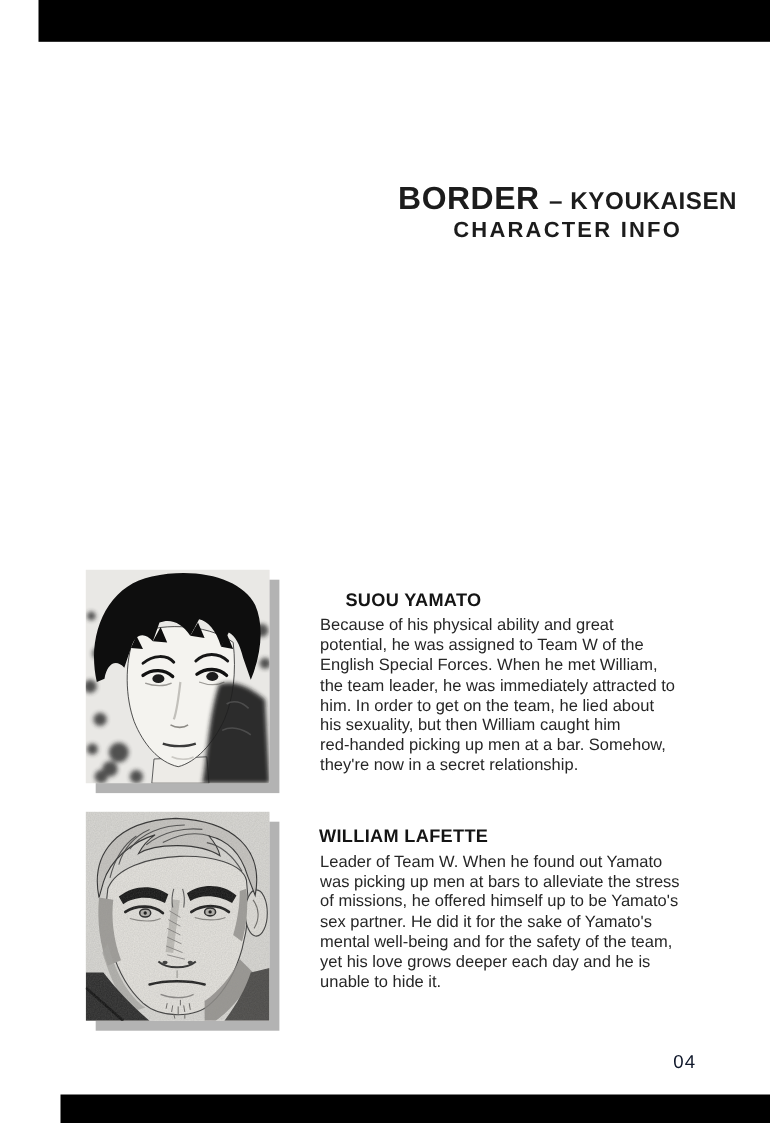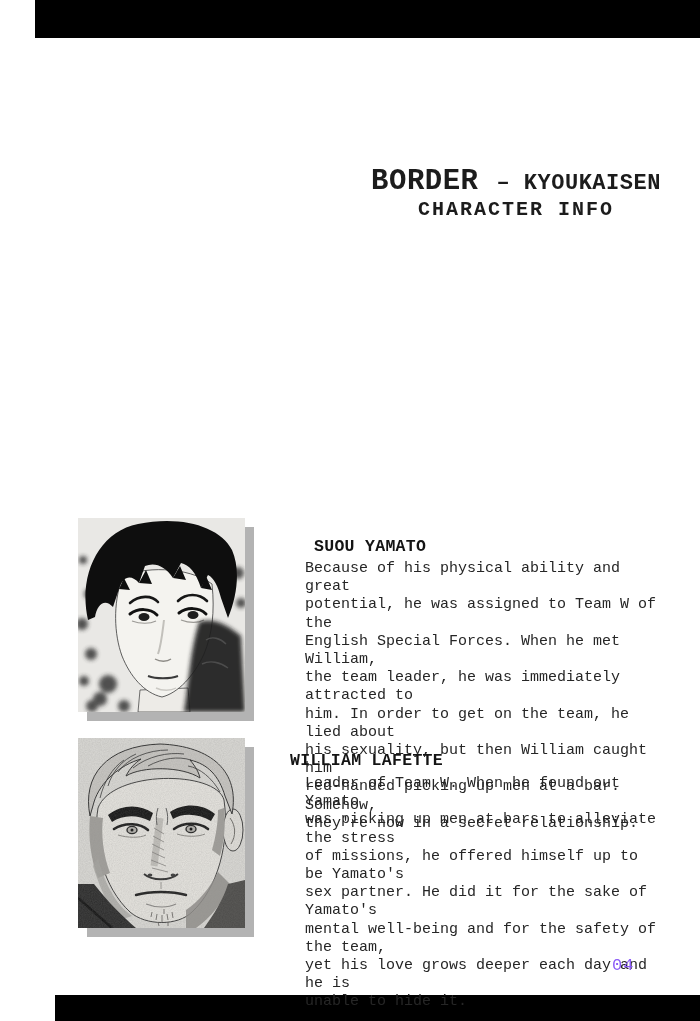--- a/index.html
+++ b/index.html
@@ -1,42 +1,42 @@
 <!DOCTYPE html>
 <html><head>
 <meta charset="utf-8">
 <style>
   html,body{margin:0;padding:0;background:#fff;}
   .canvas{
     position:relative;width:700px;height:1021px;background:#ffffff;
-    overflow:hidden;font-family:Liberation Mono, monospace;
+    overflow:hidden;font-family:Liberation Sans, sans-serif;
   }
   .bar-top{position:absolute;top:0;left:35px;width:665px;height:38px;background:#000;}
   .bar-bottom{position:absolute;top:995px;left:55px;width:645px;height:26px;background:#000;}
 
   .title-block{position:absolute;left:330px;top:166px;width:372px;text-align:center;color:#1c1c1c;}
   .title-l1{font-size:29px;font-weight:700;letter-spacing:.5px;line-height:31px;white-space:nowrap;}
   .title-l1 .sub{font-size:22px;letter-spacing:.5px;}
   .title-l2{font-size:20px;font-weight:700;letter-spacing:2px;line-height:22px;}
 
   .portrait{position:absolute;left:78px;width:167px;box-shadow:9px 9px 0 #b3b3b3;background:#e9e8e5;}
   .portrait svg{display:block;width:100%;height:100%;}
   #portrait-1{top:518px;height:194px;}
   #portrait-2{top:738px;height:190px;}
 
   .char-name{position:absolute;left:290px;width:370px;font-size:16.5px;font-weight:700;
     letter-spacing:.3px;color:#141414;white-space:nowrap;}
   #name-1{top:537px;margin-left:24px;}
   #name-2{top:751px;}
-  .char-desc{position:absolute;left:305px;width:356px;font-size:15px;line-height:18.2px;
+  .char-desc{position:absolute;left:291px;width:356px;font-size:15px;line-height:18.2px;
     color:#262626;white-space:pre-line;}
   #desc-1{top:560px;}
   #desc-2{top:775px;}
 
-  .page-number{position:absolute;left:612px;top:956px;font-size:17px;letter-spacing:1px;color:#8b5cf6;}
+  .page-number{position:absolute;left:612px;top:956px;font-size:17px;letter-spacing:1px;color:#0f172a;}
 </style>
 </head>
 <body>
 
 <div class="canvas">
 
   <div class="bar-top"></div>
   <div class="bar-bottom"></div>
 
   <div class="title-block">

